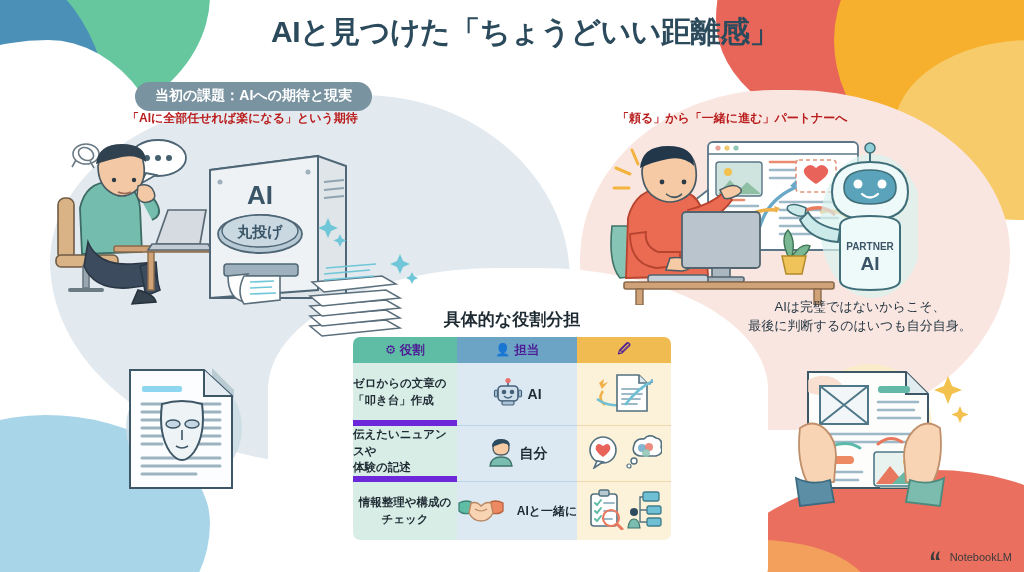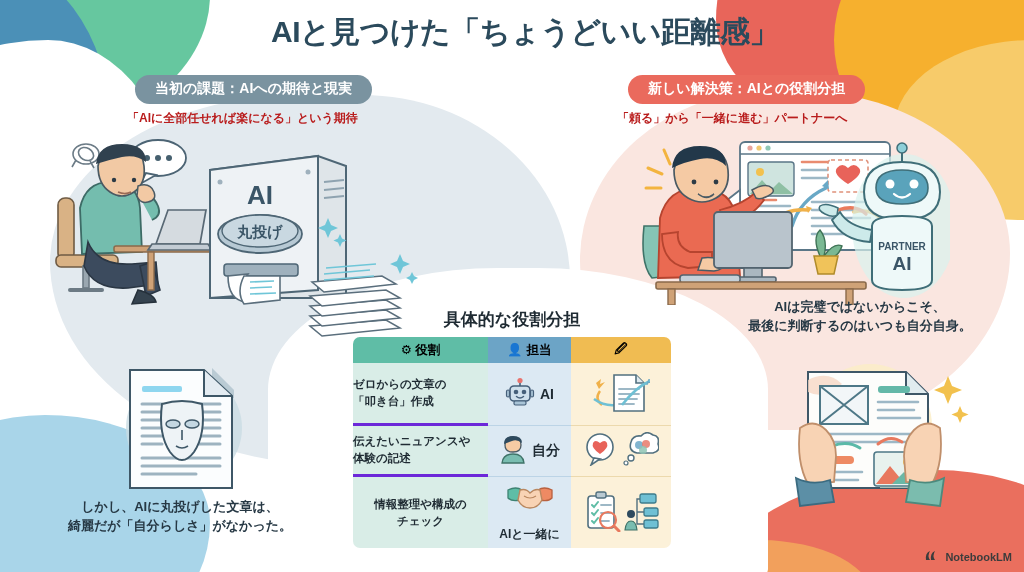--- a/index.html
+++ b/index.html
@@ -94,101 +94,102 @@
   }
 
   
   .badge {
     position: absolute;
     padding: 5px 20px 6px;
     border-radius: 16px;
     color: #ffffff;
     font-size: 14px; font-weight: bold;
     white-space: nowrap;
+    margin-top: 7px;
   }
   .badge-left { left: 135px; top: 75px; background: #7a93a0; }
   .badge-right { left: 628px; top: 75px; background: #ea6a5d; }
 
   .subhead {
     position: absolute;
     font-size: 12px; font-weight: bold; color: #b91c1c;
     white-space: nowrap;
   }
   .subhead-left { left: 127px; top: 110px; }
   .subhead-right { left: 617px; top: 110px; }
 
   
   .illus { position: absolute; }
   .illus-left { left: 28px; top: 130px; }
-  .illus-right { left: 640px; top: 130px; text-align: right; }
+  .illus-right { left: 608px; top: 130px; text-align: right; }
   .illus-doc-mask { left: 104px; top: 358px; }
   .illus-hands { left: 770px; top: 360px; }
 
   
   .caption {
     position: absolute;
-    font-size: 13px; font-weight: bold; color: #263844;
+    font-size: 13px; font-weight: normal; color: #263844;
     text-align: center; line-height: 1.45;
   }
   .caption-left { left: 20px; top: 498px; width: 320px; }
   .caption-right-top { left: 700px; top: 298px; width: 320px; }
   .caption-right-bottom { left: 745px; top: 512px; width: 265px; }
 
   
   .table-title {
     position: absolute; left: 353px; top: 308px; width: 318px;
     text-align: center; font-size: 17px; font-weight: bold; color: #1f2b33;
   }
   .role-table {
     position: absolute; left: 353px; top: 337px;
     width: 318px;
     border-collapse: separate; border-spacing: 0;
   }
   .role-table th {
     height: 26px;
-    font-size: 12.5px; font-weight: bold; color: #000000;
+    font-size: 12.5px; font-weight: bold; color: #4c1d95;
     text-align: center;
     padding: 0;
   }
   .th-role { background: #5fbda6; border-radius: 7px 0 0 0; }
   .th-owner { background: #6ca4c6; }
   .th-detail { background: #f0bc52; border-radius: 0 7px 0 0; }
 
   .role-table td { padding: 0; vertical-align: middle; }
   .cell-role {
     background: #d9ede7; color: #1f2b33;
     font-size: 11.5px; font-weight: bold; line-height: 1.45;
     padding: 8px 10px; width: 135px;
-    border-bottom: 3px solid #6d28d9;
+    border-bottom: 6px solid #6d28d9;
   }
   .cell-owner {
     background: #dce9f3; width: 83px;
     border-bottom: 1px solid #bcd4e6;
     text-align: center;
   }
   .cell-detail {
     background: #fcf1d9; width: 100px;
     border-bottom: 1px solid #ecd9ad;
     text-align: center;
   }
   tr:last-child .cell-role { border-radius: 0 0 0 7px; border-bottom: none; text-align: center; }
   tr:last-child .cell-owner { border-bottom: none; }
   tr:last-child .cell-detail { border-radius: 0 0 7px 0; border-bottom: none; }
 
   .owner-inner { display: flex; align-items: center; justify-content: center; gap: 5px; padding: 6px 0; }
   .owner-label { font-size: 14px; font-weight: bold; color: #1f2b33; white-space: nowrap; }
   .owner-label.small { font-size: 12px; }
-  .owner-stack { display: flex; flex-direction: column; align-items: center; gap: 12px; padding: 5px 0; }
+  .owner-stack { display: flex; flex-direction: row; align-items: center; gap: 12px; padding: 5px 0; }
   .detail-inner { display: flex; align-items: center; justify-content: center; gap: 3px; padding: 6px 0; }
 
   
   .watermark {
     position: absolute; right: 12px; bottom: 8px;
     display: flex; align-items: center; gap: 8px;
-    font-size: 11px; font-weight: bold; color: #3c3c3c;
+    font-size: 11px; font-weight: normal; color: #3c3c3c;
   }
 </style>
 </head>
 <body>
 
 <div id="poster">
 
   <div class="blob blob-tl-green"></div>
   <div class="blob blob-tl-blue"></div>
   <div class="blob blob-tl-white"></div>
@@ -319,25 +320,21 @@
       </g>
       <g>
         <path d="M58 46 q20 -6 40 0 q4 30 -8 48 q-12 16 -24 0 q-12 -18 -8 -48 Z" fill="#eef3f6" stroke="#3e5767" stroke-width="2"></path>
         <ellipse cx="69" cy="66" rx="7" ry="4" fill="#c4d7e2" stroke="#3e5767" stroke-width="1.4"></ellipse>
         <ellipse cx="88" cy="66" rx="7" ry="4" fill="#c4d7e2" stroke="#3e5767" stroke-width="1.4"></ellipse>
         <path d="M78 72 L78 82 M72 88 q6 4 12 0" stroke="#3e5767" stroke-width="1.6" fill="none"></path>
       </g>
     </svg>
   </div>
 
-  <div class="caption caption-left">
-    <span>しかし、AIに丸投げした文章は、<br>綺麗だが「自分らしさ」がなかった。</span>
-  </div>
-
-  <div class="badge badge-right">新しい解決策：AIとの役割分担</div>
+
   <div class="subhead subhead-right">「頼る」から「一緒に進む」パートナーへ</div>
 
   <div class="illus illus-right">
     <svg width="310" height="175" viewBox="0 0 310 175">
 
       <g stroke="#f3b43f" stroke-width="3" stroke-linecap="round">
         <path d="M24 20 L30 34 M8 38 L22 44 M6 58 L21 58"></path>
       </g>
 
       <g>

